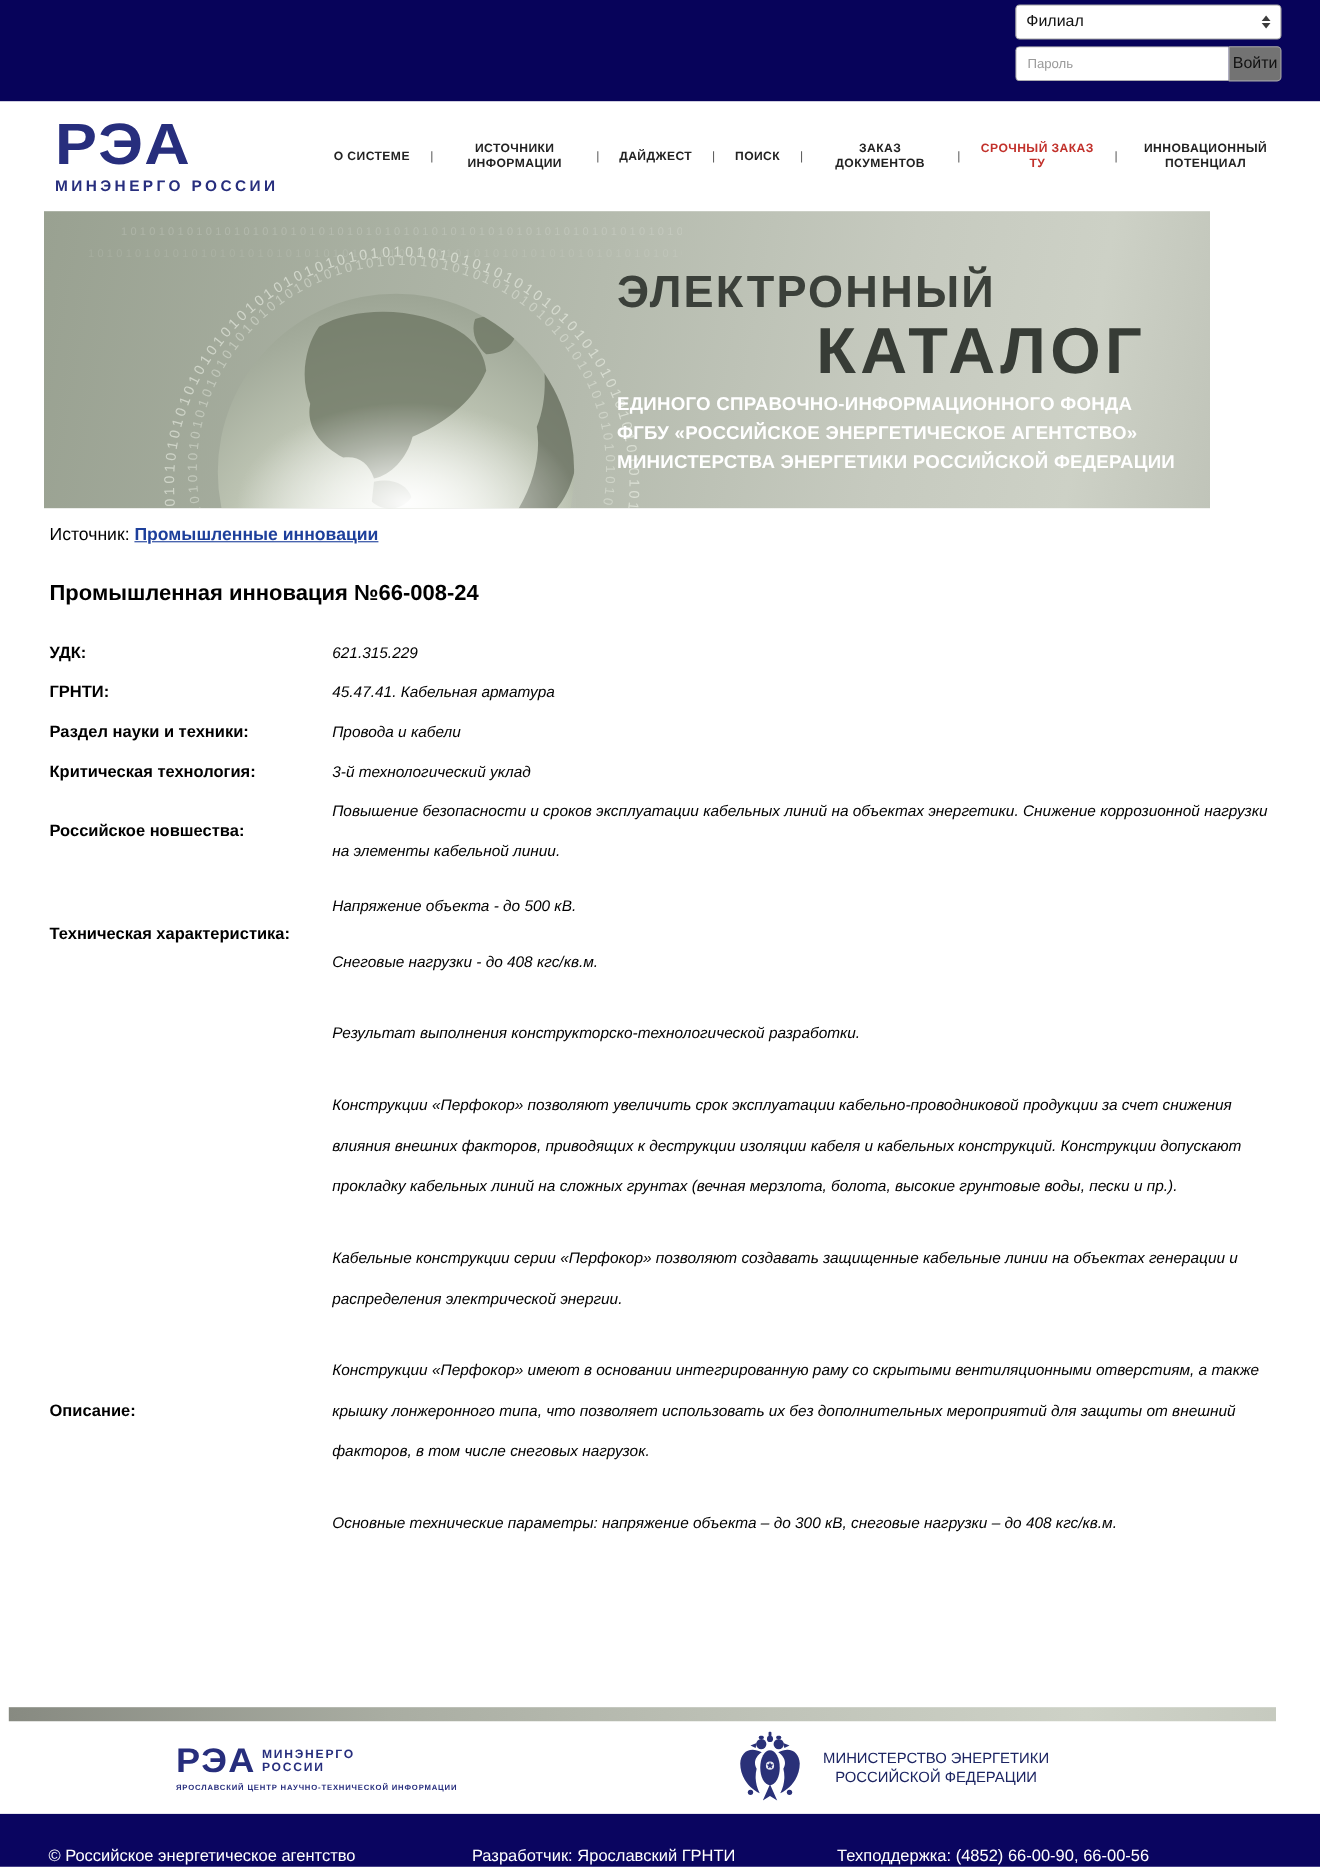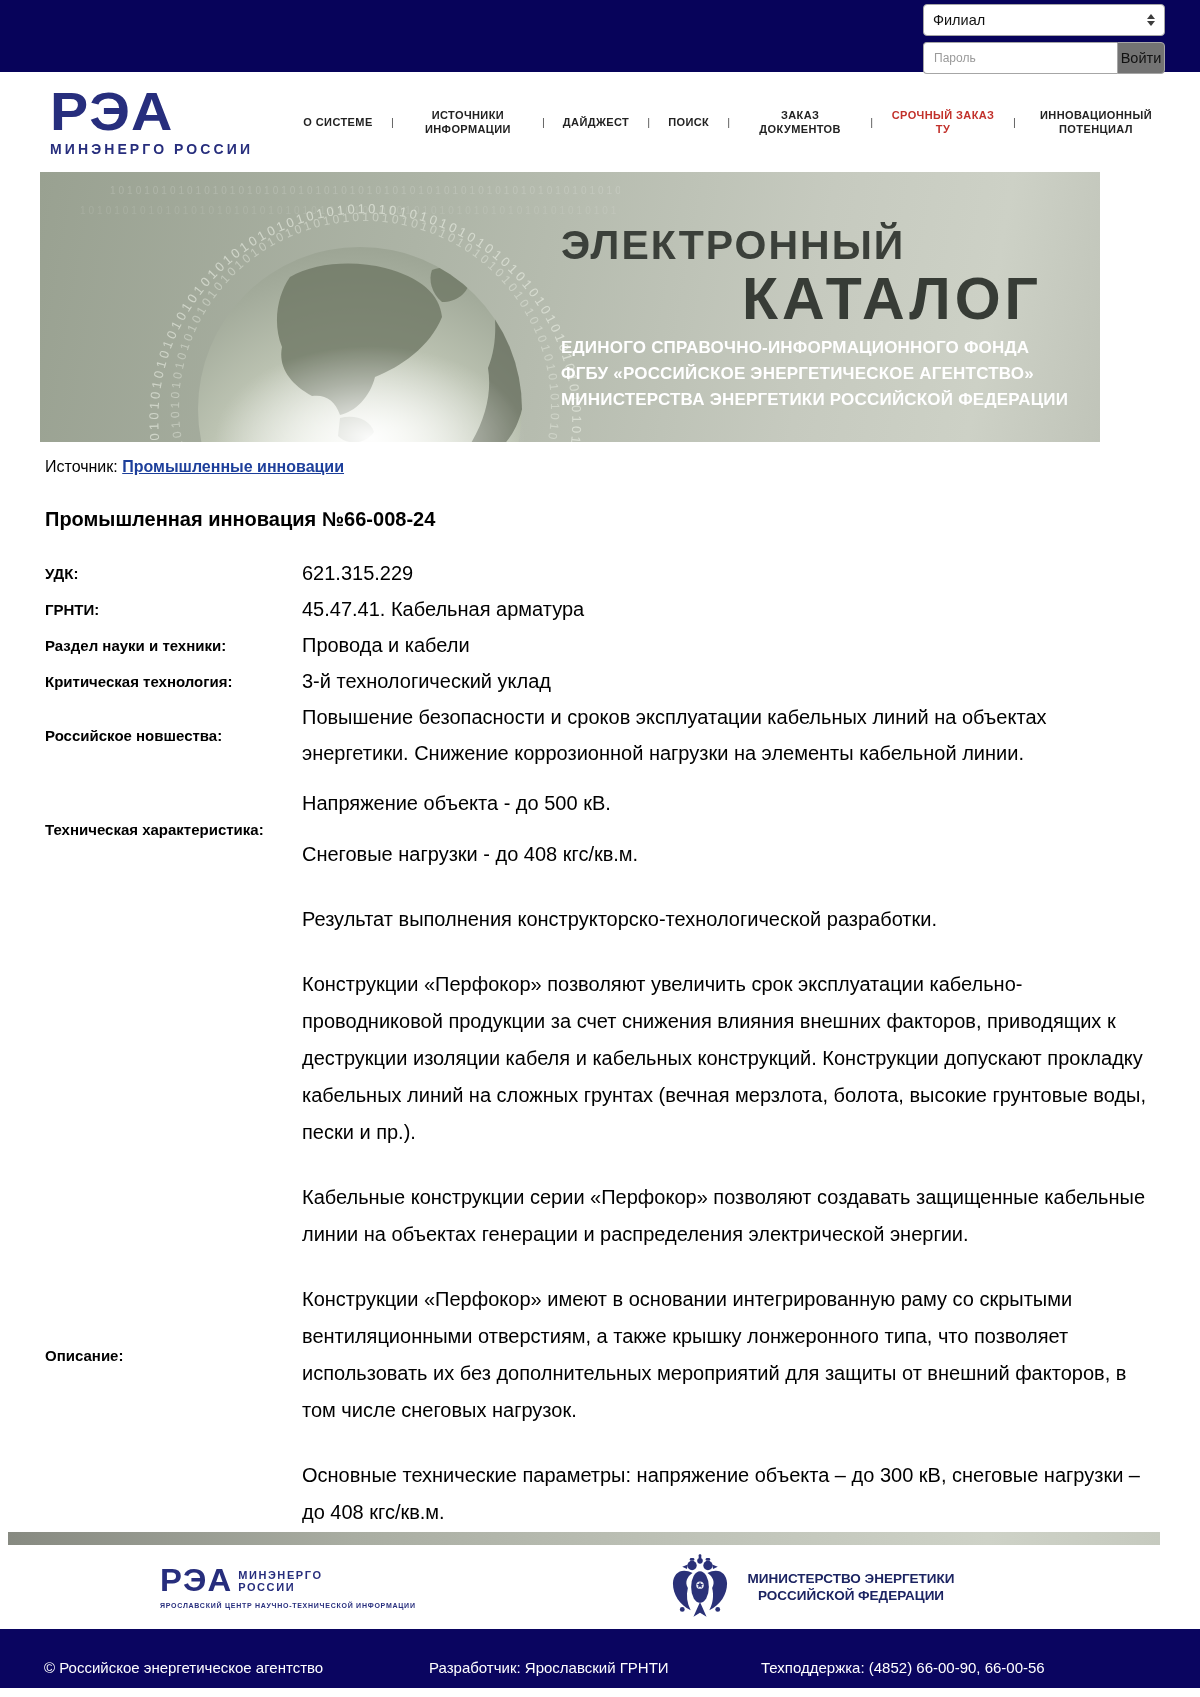--- a/index.html
+++ b/index.html
@@ -3,21 +3,21 @@
 <meta charset="utf-8">
 <style>
   * { box-sizing: border-box; }
   html,body { margin:0; padding:0; }
   body {
     width:1200px; height:1697px; margin:0 auto; background:#ffffff;
     font-family:"Liberation Sans","DejaVu Sans",sans-serif; color:#000;
     position:relative; overflow:hidden;
   }
   
-  .topbar { position:relative; height:72px; background:#07035a; }
+  .topbar { position:relative; height:92px; background:#07035a; }
   .auth { position:absolute; top:4px; right:35px; width:242px; }
   .select {
     width:242px; height:32px; background:#fff; border:1px solid #a6a6a6; border-radius:4px;
     display:flex; align-items:center; padding:0 9px; font-size:14.5px; color:#111;
     margin-bottom:6px; cursor:default;
   }
   .updown { margin-left:auto; display:flex; flex-direction:column; align-items:center; }
   .tri-up { width:0; height:0; border-left:4px solid transparent; border-right:4px solid transparent; border-bottom:5px solid #3c3c3c; margin-bottom:2px; }
   .tri-down { width:0; height:0; border-left:4px solid transparent; border-right:4px solid transparent; border-top:5px solid #3c3c3c; }
   .pw-row { display:flex; width:242px; }
@@ -51,33 +51,33 @@
   .b-title2 { position:absolute; left:702px; top:93px; font-size:59px; font-weight:700; letter-spacing:4px; color:#373c36;text-align:right; }
   .b-subs { position:absolute; left:521px; top:163px; font-size:17px; font-weight:700; line-height:26px; color:#ffffff; letter-spacing:.2px; }
   
   .content { height:1090px; padding:16px 45px 0 45px; overflow:hidden; }
   .source { font-size:16px; }
   .source a { color:#1d3f9b; font-weight:bold; text-decoration:underline; cursor:pointer; }
   .doc-title { font-size:20px; font-weight:bold; margin-top:32px; }
   .rows { margin-top:24px; }
   .row { display:grid; grid-template-columns:257px 1fr; align-items:center; }
   .row .label { font-weight:bold; font-size:15px; padding-right:10px; }
-  .row .value p { font-size:20px; line-height:37px; margin:14px 0; }
+  .row .value p { font-size:14px; line-height:37px; margin:14px 0;font-style:italic; }
   .row.tight .value p { margin:0; line-height:36px; }
   
   .divider { height:13px; margin:0 40px 0 8px;
     background:linear-gradient(90deg,#878a81 0%,#a9ada2 30%,#bfc3b8 60%,#ced2c7 85%,#c6cabf 100%); }
   .footer { position:relative; height:84px; background:#fff; }
   .f-rea { position:absolute; left:160px; top:18px; }
   .f-rea-top { display:flex; align-items:center; }
   .f-rea-abbr { font-size:31px; font-weight:800; color:#272e7d; letter-spacing:1px; transform:scaleX(1.06); transform-origin:left; }
   .f-rea-min { font-size:11px; font-weight:bold; color:#272e7d; letter-spacing:1.6px; line-height:12px; width:95px; margin-left:10px; }
   .f-rea-caption { font-size:7px; font-weight:bold; letter-spacing:.74px; color:#272e7d; margin-top:3px; white-space:nowrap; }
   .f-min { position:absolute; left:672px; top:8px; display:flex; align-items:center; }
-  .f-min-text { width:210px; margin-left:18px; font-size:13.5px; font-weight:bold; color:#1c2462; text-align:center; line-height:17px; }
+  .f-min-text { width:210px; margin-left:18px; font-size:13.5px; font-weight:normal; color:#1c2462; text-align:center; line-height:17px; }
   
   .bottombar { position:relative; height:59px; background:#0a0560; color:#fff; font-size:15px; }
   .bb-copy { position:absolute; left:44px; top:30px; }
   .bb-dev { position:absolute; left:429px; top:30px; }
   .bb-sup { position:absolute; left:761px; top:30px; }
 </style>
 </head>
 <body>
 
 <div class="topbar">

